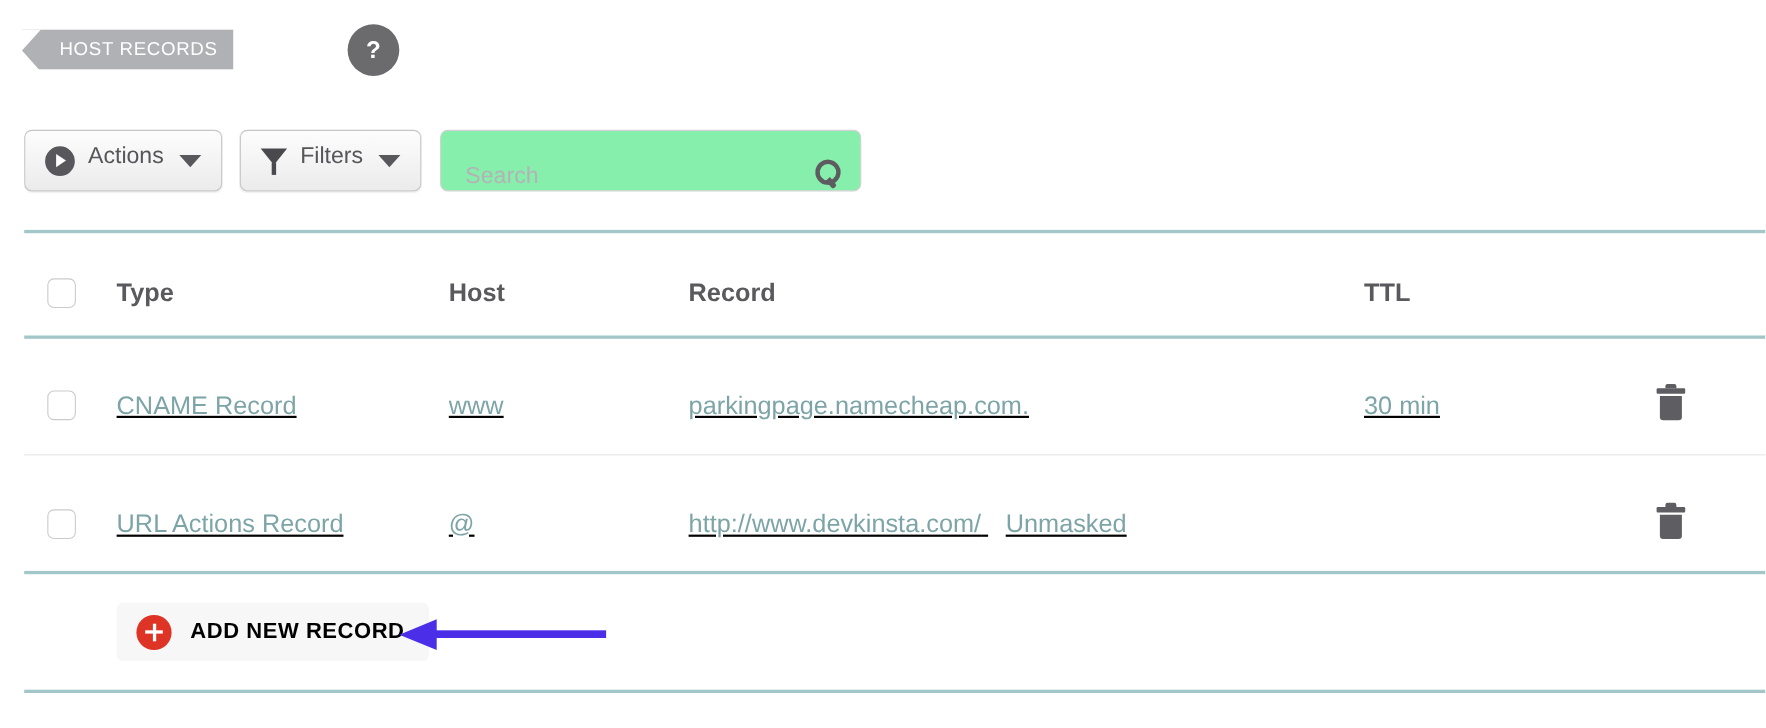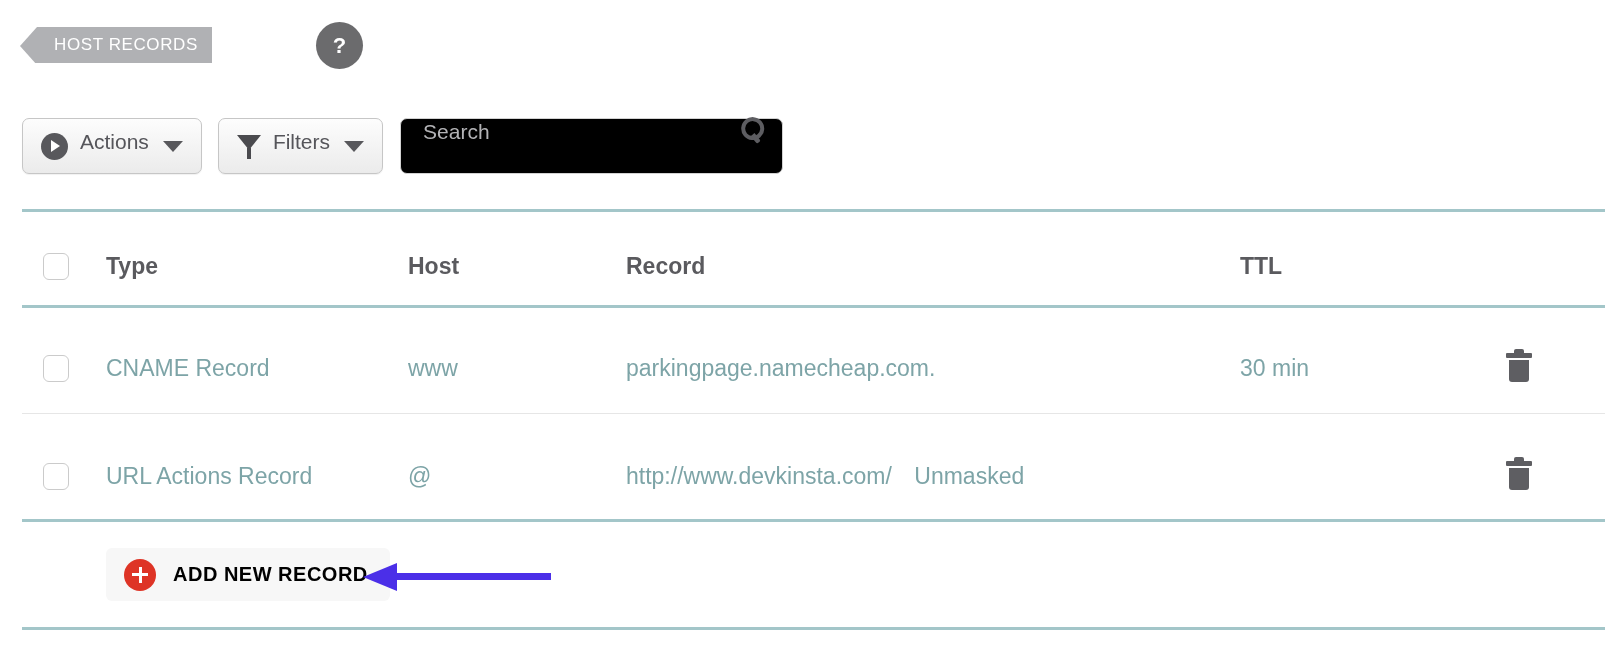--- a/index.html
+++ b/index.html
@@ -146,23 +146,23 @@
     border-top: 11px solid #58585c;
     flex: none;
   }
 
   .search-box {
     margin-left: 17px;
     width: 383px;
     height: 56px;
     border: 1px solid #d2d2d2;
     border-radius: 7px;
-    background: #000000;
-    display: flex;
-    align-items: flex-start;
+    background: #86efac;
+    display: flex;
+    align-items: flex-end;
     padding: 0 18px 0 20px;
   }
   .search-box input {
     flex: 1;
     border: none;
     outline: none;
     font-size: 21px;
     color: #6a6a6e;
     font-family: "Liberation Sans", sans-serif;
     background: transparent;
@@ -213,21 +213,21 @@
   #rule-bottom { top: 519px; }
   #rule-foot   { top: 627px; }
 
   .row {
     position: absolute;
     left: 22px;
     right: 0;
     display: flex;
     align-items: center;
   }
-  .table-row { height: 124px; }
+  .table-row { height: 124px; text-decoration: underline; }
   #row-head { top: 210px; height: 113px; }
   #row-1    { top: 306px; }
   #row-2    { top: 414px; }
 
   .cb-cell  { width: 84px; display: flex; align-items: center; justify-content: flex-start; padding-left: 21px; }
   .c-type   { width: 302px; }
   .c-host   { width: 218px; }
   .c-value  { width: 614px; }
   .c-ttl    { width: 250px; }
   .c-del    { flex: 1; display: flex; align-items: center; padding-left: 16px; }

